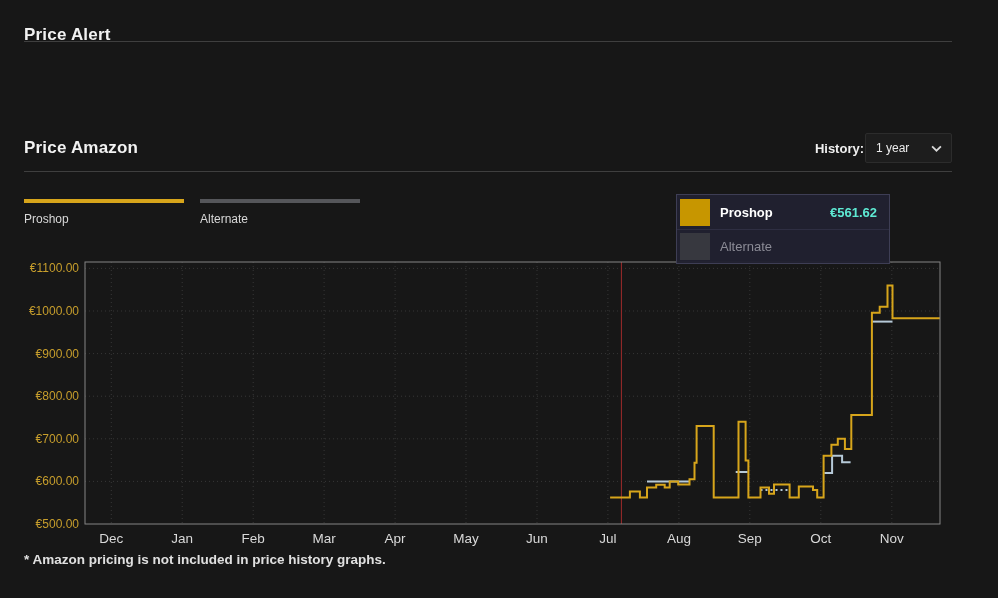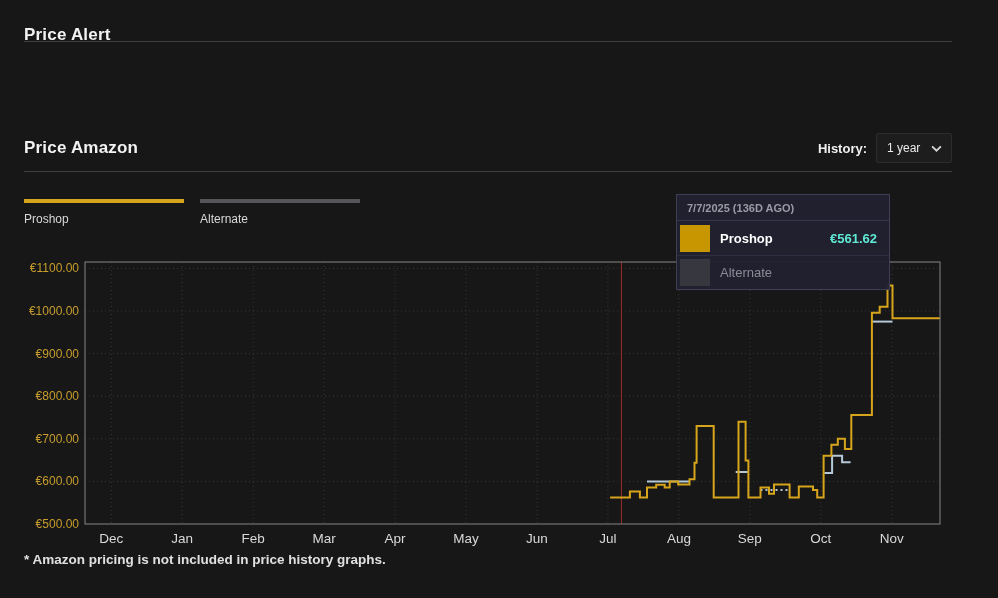--- a/index.html
+++ b/index.html
@@ -12,22 +12,22 @@
   .ph-title { top:138px; }
 
   .hr { position:absolute; left:24px; width:928px; height:1px; background:#3f3f3f; }
   .hr1 { top:41px; }
   .hr2 { top:171px; }
 
   .login-line { position:absolute; left:24px; top:65px; font-size:14.5px; color:#e3e3e3; }
   .login-link { color:#46a0dc; text-decoration:none; cursor:pointer; }
 
   .history-ctl { position:absolute; top:133px; right:46px; display:flex; align-items:center; height:30px; }
-  .history-label { font-size:13px; font-weight:700; color:#efefef; margin-right:9px; }
-  .select { width:76px; height:30px; background:#1d1d1d; border:1px solid #2c2c2c; border-radius:2px;
+  .history-label { font-size:13px; font-weight:700; color:#efefef; margin-right:1px; }
+  .select { width:87px; height:30px; background:#1d1d1d; border:1px solid #2c2c2c; border-radius:2px;
             display:flex; align-items:center; justify-content:space-between; padding:0 9px 0 10px; cursor:pointer; }
   .select-value { font-size:12px; color:#ececec; }
 
   .legend { position:absolute; left:24px; top:199px; display:flex; gap:16px; }
   .legend-item { width:160px; cursor:pointer; }
   .legend-bar { height:4px; width:100%; }
   .legend-label { margin-top:9px; font-size:12px; color:#d8d8d8; }
 
   #chart-svg { position:absolute; left:24px; top:255px; cursor:crosshair; }
   #chart-svg text { font-family:"Liberation Sans", sans-serif; }
@@ -120,21 +120,20 @@
       <text x="442.0" y="288" text-anchor="middle" font-size="13.5" fill="#d9d9d9">May</text>
       <text x="513.0" y="288" text-anchor="middle" font-size="13.5" fill="#d9d9d9">Jun</text>
       <text x="583.9" y="288" text-anchor="middle" font-size="13.5" fill="#d9d9d9">Jul</text>
       <text x="654.9" y="288" text-anchor="middle" font-size="13.5" fill="#d9d9d9">Aug</text>
       <text x="725.8" y="288" text-anchor="middle" font-size="13.5" fill="#d9d9d9">Sep</text>
       <text x="796.8" y="288" text-anchor="middle" font-size="13.5" fill="#d9d9d9">Oct</text>
       <text x="867.8" y="288" text-anchor="middle" font-size="13.5" fill="#d9d9d9">Nov</text>
     </svg>
 
   <div class="tooltip">
-    <div class="tooltip-header">7/7/2025 (136D AGO)</div>
     <div class="tooltip-row">
       <div class="swatch" style="background: rgb(199, 150, 0);"></div>
       <span class="t-label">Proshop</span>
       <span class="t-value">€561.62</span>
     </div>
     <div class="tooltip-row">
       <div class="swatch" style="background: rgb(55, 56, 63);"></div>
       <span class="t-label muted">Alternate</span>
       <span class="t-value"></span>
     </div>

